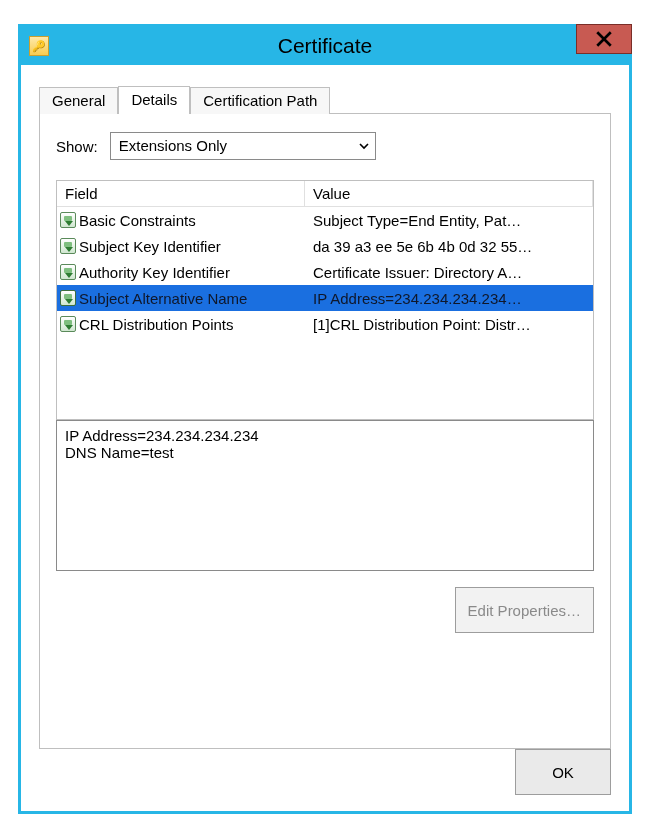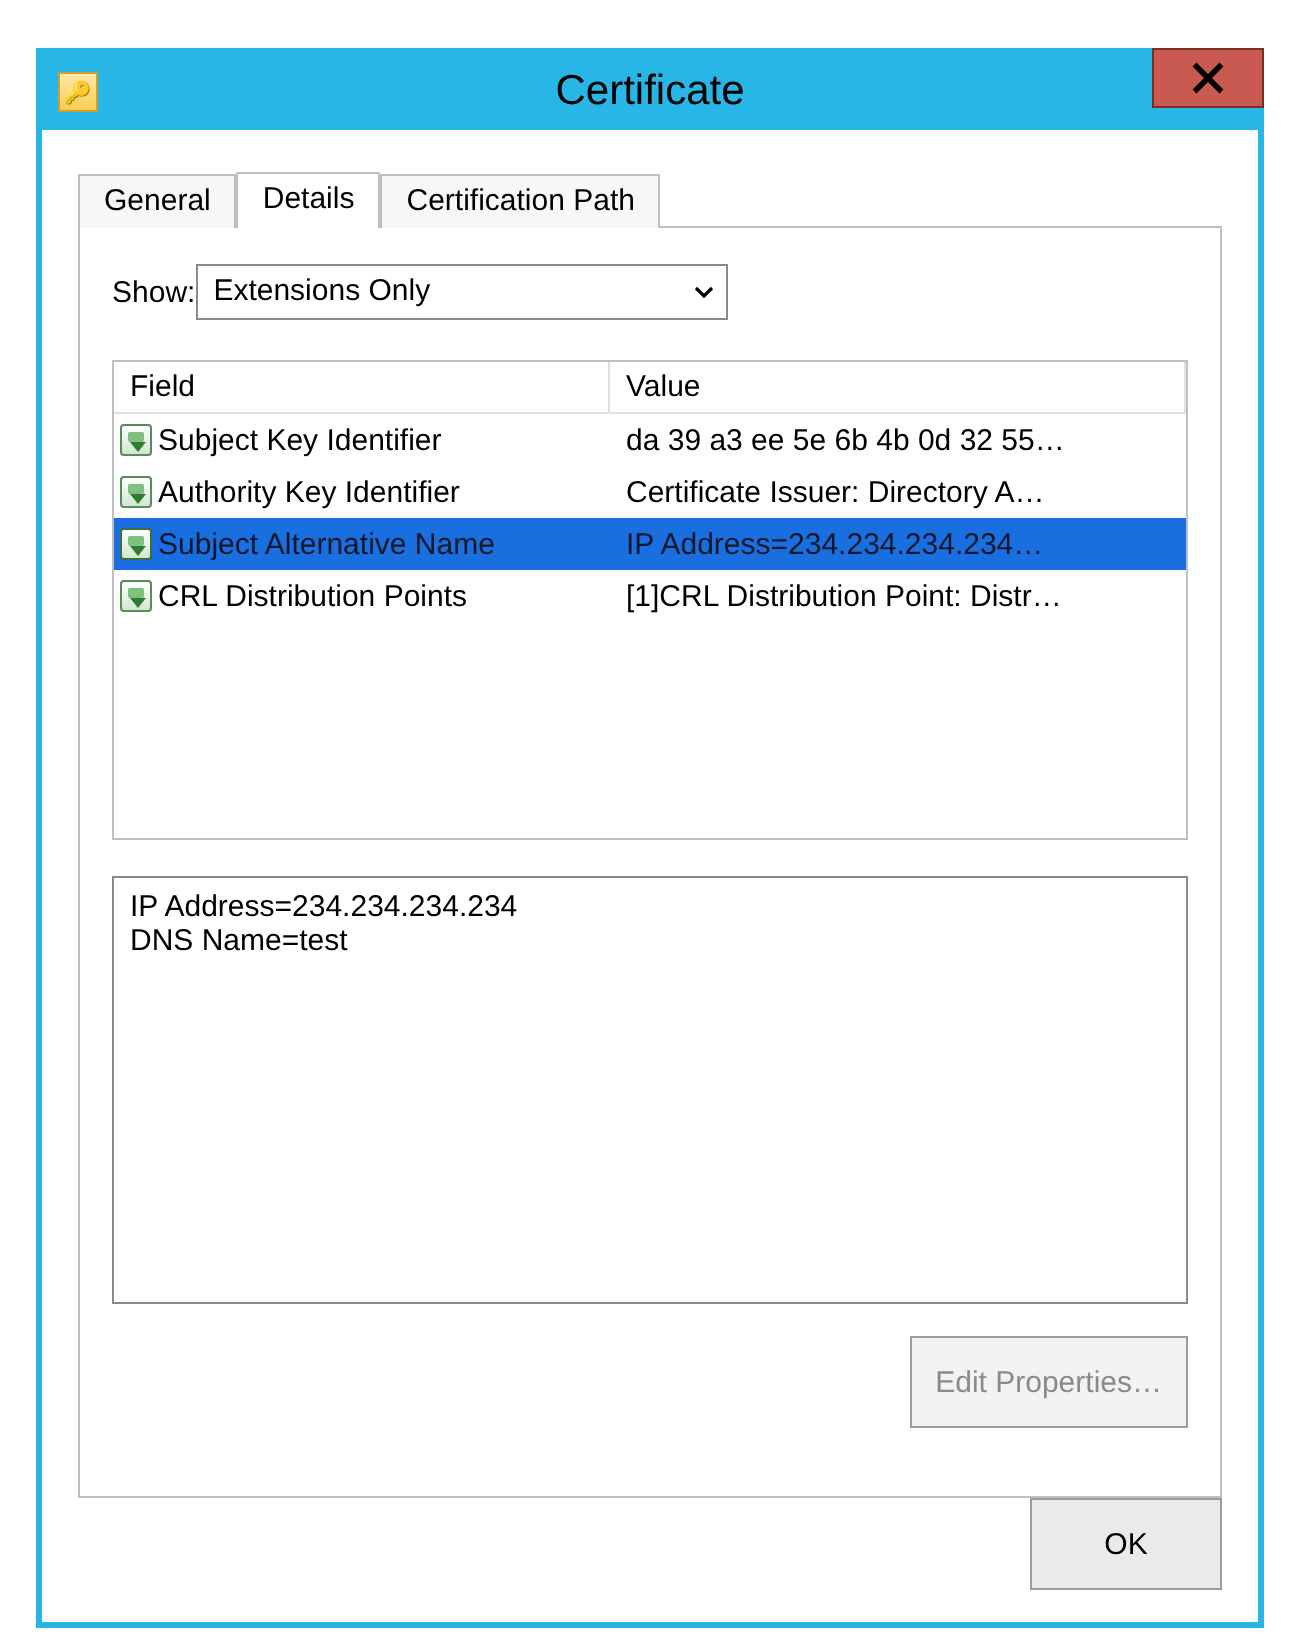--- a/index.html
+++ b/index.html
@@ -9,38 +9,38 @@
   .titlebar .app-icon { width: 20px; height: 20px; margin-left: 8px; background: linear-gradient(#ffe9a8,#f7cc52); border: 1px solid #c99f2e; display: flex; align-items: center; justify-content: center; }
   .titlebar .app-icon span { font-size: 11px; color: #7a5b10; }
   .titlebar .title { position: absolute; left: 0; right: 0; text-align: center; font-size: 21px; color: #000; pointer-events: none; }
   .titlebar .close { position: absolute; right: -3px; top: -3px; width: 56px; height: 30px; background: #c85a52; border: 1px solid #7a2e28; display: flex; align-items: center; justify-content: center; cursor: pointer; }
   .titlebar .close svg { width: 18px; height: 18px; }
   .client { padding: 18px 18px 16px 18px; height: calc(100% - 38px); display: flex; flex-direction: column; }
   .tabs { display: flex; align-items: flex-end; height: 30px; position: relative; }
   .tab { border: 1px solid #bfbfbf; border-bottom: none; background: #f7f7f7; padding: 4px 12px 5px 12px; margin-right: 0px; cursor: pointer; position: relative; top: 1px; }
   .tab.active { background: #fff; z-index: 2; top: 1px; padding-bottom: 6px; }
   .tab-panel { border: 1px solid #bfbfbf; flex: 1 1 auto; background: #fff; padding: 18px 16px 14px 16px; display: flex; flex-direction: column; overflow: hidden; }
-  .show-row { display: flex; align-items: center; margin-bottom: 20px; }
+  .show-row { display: flex; align-items: center; gap: 12px; margin-bottom: 20px; }
   .show-row label { }
   .select-wrap { position: relative; width: 266px; }
   .select-wrap .sel { border: 1px solid #8a8a8a; height: 28px; line-height: 26px; padding: 0 28px 0 8px; background: #fff; cursor: pointer; }
   .select-wrap .chev { position: absolute; right: 6px; top: 8px; pointer-events: none; }
   .listbox { border: 1px solid #bfbfbf; height: 240px; overflow: hidden; }
   .lb-header { display: flex; border-bottom: 1px solid #e0e0e0; background: #fff; }
   .lb-header .col { padding: 4px 8px; border-right: 1px solid #e0e0e0; }
   .col-field { width: 248px; }
   .col-value { flex: 1; }
   .lb-body { }
   .row { display: flex; align-items: center; height: 26px; cursor: pointer; }
   .row.selected { background: #1a6fe0; color: #0f172a; }
   .row .icon { width: 22px; display: flex; align-items: center; justify-content: center; }
   .row .field { width: 226px; padding-left: 0px; white-space: nowrap; overflow: hidden; text-overflow: clip; }
   .row .value { flex: 1; padding-left: 8px; white-space: nowrap; overflow: hidden; }
   .row.selected .value { overflow: hidden; }
-  .detailbox { border: 1px solid #8a8a8a; height: 214px; margin-top: 18px; padding: 6px 8px; font-family: "Segoe UI", Tahoma, sans-serif; white-space: pre; overflow: auto; background: #fff; }
+  .detailbox { border: 1px solid #8a8a8a; height: 151px; padding: 6px 8px; font-family: "Segoe UI", Tahoma, sans-serif; white-space: pre; overflow: auto; background: #fff; }
   .btn-row { display: flex; justify-content: flex-end; gap: 12px; margin-top: 16px; }
   .btn { min-width: 130px; height: 46px; border: 1px solid #9d9d9d; background: #eaeaea; cursor: pointer; padding: 0 12px; }
   .btn:disabled { color: #8a8a8a; background: #f2f2f2; cursor: default; }
   .ok-row { display: flex; justify-content: flex-end; }
   .ok-row .btn { min-width: 96px; }
 
   .ext-icon { width:16px; height:16px; display:inline-block; position:relative; border:1px solid #5a8a5a; border-radius:2px; background:linear-gradient(#ffffff,#d0e7d0); }
   .ext-icon::before { content:""; position:absolute; left:3px; right:3px; top:3px; height:5px; background:#7fbf7f; border-radius:1px; }
   .ext-icon .arrow { position:absolute; left:4px; top:8px; width:0; height:0; border-left:4px solid transparent; border-right:4px solid transparent; border-top:5px solid #2e7d32; }
   .row.selected .ext-icon { border-color:#3e6f3e; }
@@ -86,20 +86,29 @@
           <div class="col col-field">Field</div>
           <div class="col col-value">Value</div>
         </div>
         <div class="lb-body" id="lb-body">
             <div class="row">
               <span class="icon">
                 <span class="ext-icon">
                   <span class="arrow"></span>
                 </span>
               </span>
+              <span class="field">Basic Constraints</span>
+              <span class="value">Subject Type=End Entity, Pat…</span>
+            </div>
+            <div class="row">
+              <span class="icon">
+                <span class="ext-icon">
+                  <span class="arrow"></span>
+                </span>
+              </span>
               <span class="field">Subject Key Identifier</span>
               <span class="value">da 39 a3 ee 5e 6b 4b 0d 32 55…</span>
             </div>
             <div class="row">
               <span class="icon">
                 <span class="ext-icon">
                   <span class="arrow"></span>
                 </span>
               </span>
               <span class="field">Authority Key Identifier</span>

